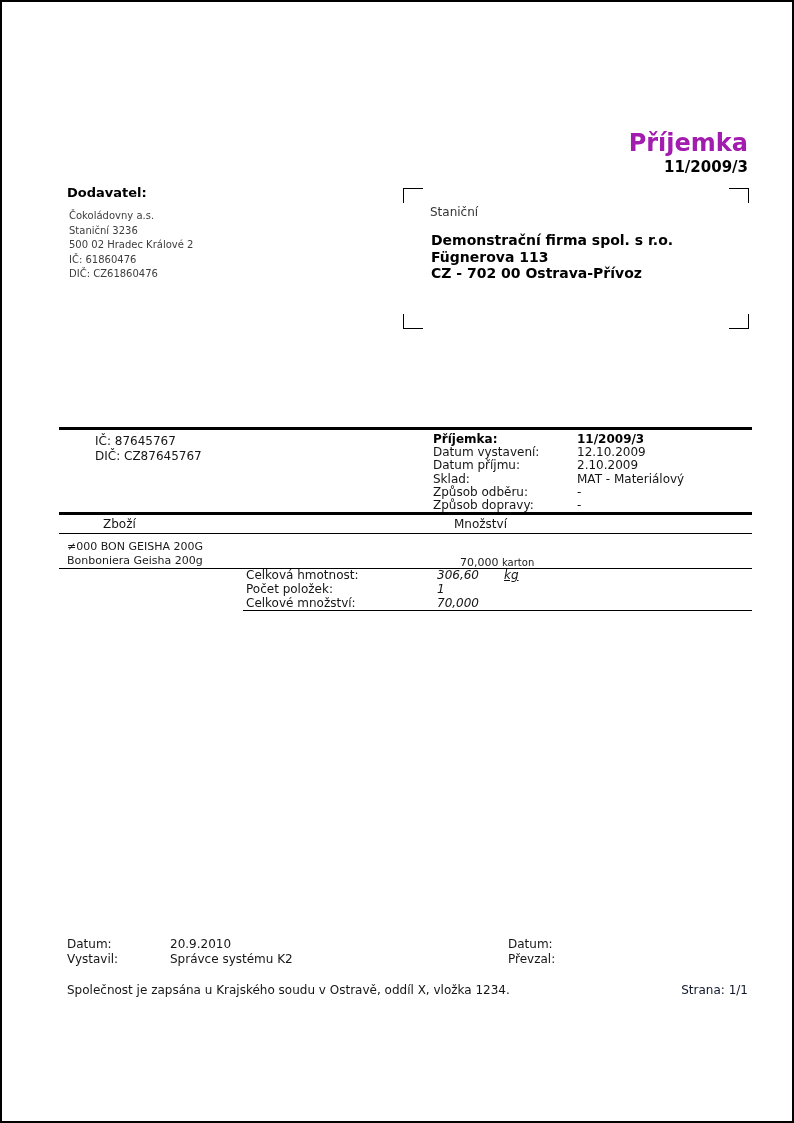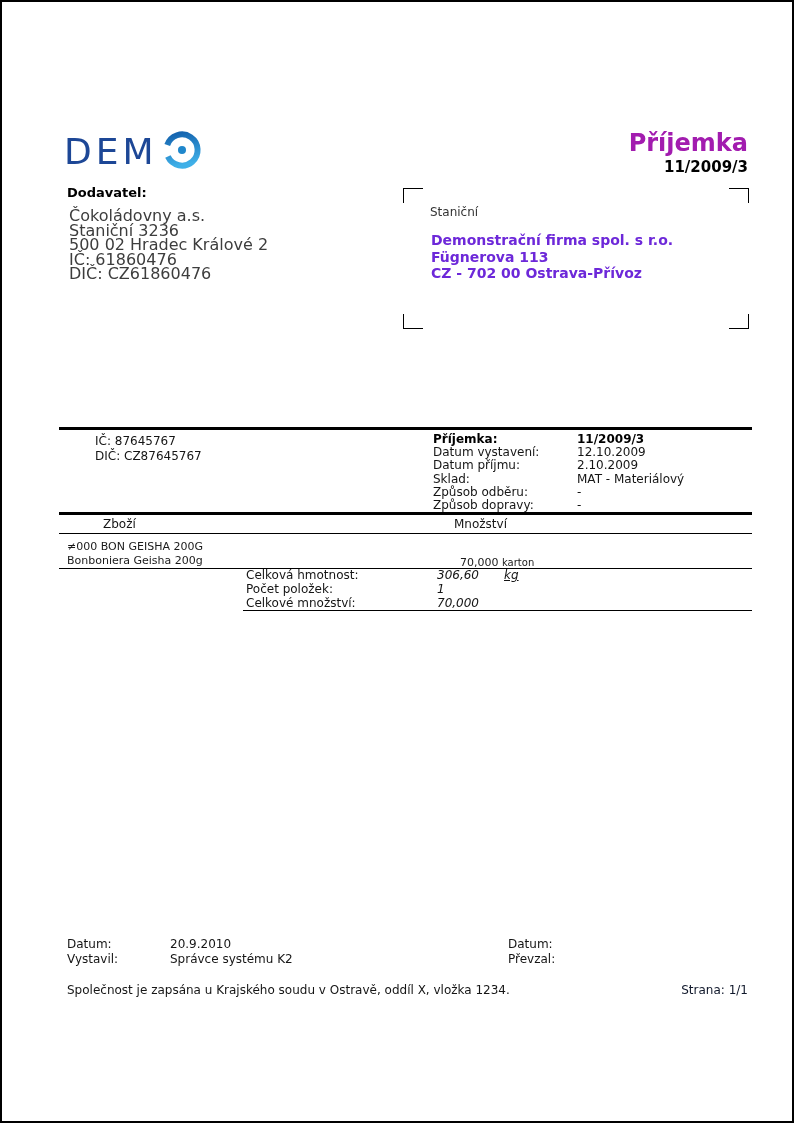--- a/index.html
+++ b/index.html
@@ -23,31 +23,31 @@
   }
   .logo-ring { margin-left:2px; margin-top:2px; }
 
   
   .title-block { right:44px; top:128px; width:320px; text-align:right; }
   .doc-title { font-size:24px; font-weight:bold; color:#a21caf; line-height:26px; }
   .doc-number { font-size:15px; font-weight:bold; color:#000; margin-top:2px; }
 
   
   .supplier-heading { left:65px; top:183px; font-size:13px; font-weight:bold; color:#000; }
-  .supplier-address { left:67px; top:207px; font-size:16px; color:#3d3d3d; line-height:14.5px; }
+  .supplier-address { left:67px; top:207px; font-size:10px; color:#3d3d3d; line-height:14.5px; }
 
   
   .mark { width:20px; height:15px; }
   .mark-tl { left:401px; top:186px; border-top:1px solid #000; border-left:1px solid #000; }
   .mark-tr { left:727px; top:186px; border-top:1px solid #000; border-right:1px solid #000; }
   .mark-bl { left:401px; top:312px; border-bottom:1px solid #000; border-left:1px solid #000; }
   .mark-br { left:727px; top:312px; border-bottom:1px solid #000; border-right:1px solid #000; }
 
   .recipient-label { left:428px; top:203px; font-size:12px; color:#333; }
-  .recipient-name { left:429px; top:230px; font-size:14px; font-weight:bold; color:#6d28d9; line-height:16.5px; }
+  .recipient-name { left:429px; top:230px; font-size:14px; font-weight:bold; color:#000000; line-height:16.5px; }
 
   
   .rule { background:#000; }
   .rule-thick { height:3px; }
   .rule-thin { height:1px; }
 
   
   .info-left { left:65px; top:432px; font-size:12px; line-height:14.5px; color:#151515;margin-left:28px; }
   .info-right { left:431px; top:431px; font-size:12px; color:#151515; }
   .info-row { display:flex; line-height:13.2px; }
@@ -79,35 +79,20 @@
 
   
   .footer-reg { left:65px; top:981px; font-size:12px; color:#151515; }
   .footer-page { right:44px; top:981px; font-size:12px; color:#0f172a; }
 </style>
 </head>
 <body>
 
 <div class="page">
 
-  <div class="abs logo">
-    <span class="logo-text">DEM</span>
-    <span class="logo-ring">
-      <svg width="44" height="44" viewBox="0 0 48 48">
-        <defs>
-          <linearGradient id="ringGrad" x1="0.2" y1="0" x2="0.4" y2="1">
-            <stop offset="0" stop-color="#1565b0"></stop>
-            <stop offset="1" stop-color="#3fb0e8"></stop>
-          </linearGradient>
-        </defs>
-        <path d="M 7.9 18.6 A 17 17 0 1 1 8.6 31.2" fill="none" stroke="url(#ringGrad)" stroke-width="6.5" stroke-linecap="butt"></path>
-        <circle cx="24" cy="24" r="4.4" fill="#1f87cc"></circle>
-      </svg>
-    </span>
-  </div>
 
   <div class="abs title-block">
     <div class="doc-title">Příjemka</div>
     <div class="doc-number">11/2009/3</div>
   </div>
 
   <div class="abs supplier-heading">Dodavatel:</div>
   <div class="abs supplier-address">
     <div>Čokoládovny a.s.</div>
     <div>Staniční 3236</div>

